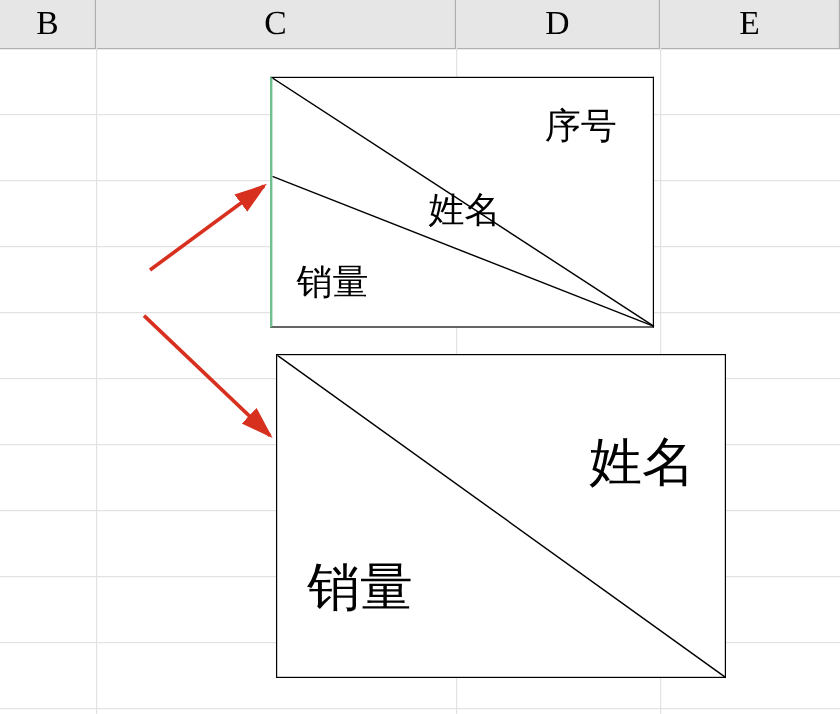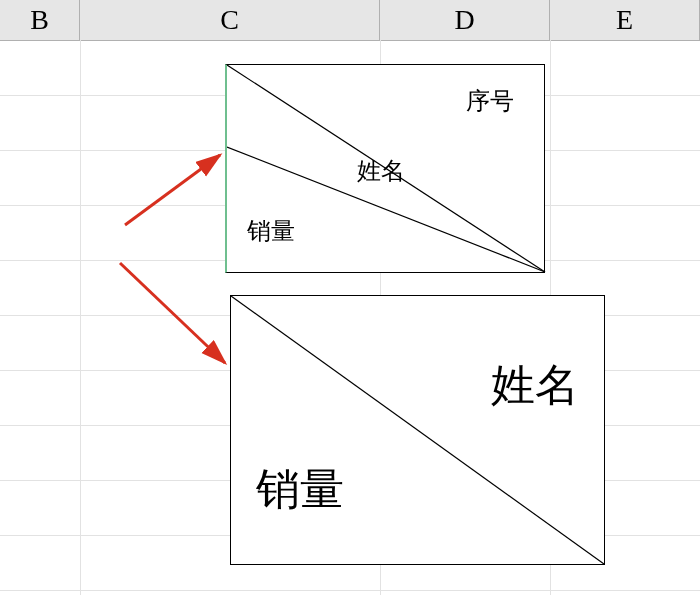--- a/index.html
+++ b/index.html
@@ -74,21 +74,21 @@
   }
   .box-bottom {
     left: 230px;
     top: 295px;
     width: 375px;
     height: 270px;
   }
 
   .label {
     position: absolute;
-    font-size: 24px;
+    font-size: 30px;
     color: #000;
     white-space: nowrap;
   }
   .label-lg {
     font-size: 44px;
   }
 
   
   svg.diag {
     position: absolute;

